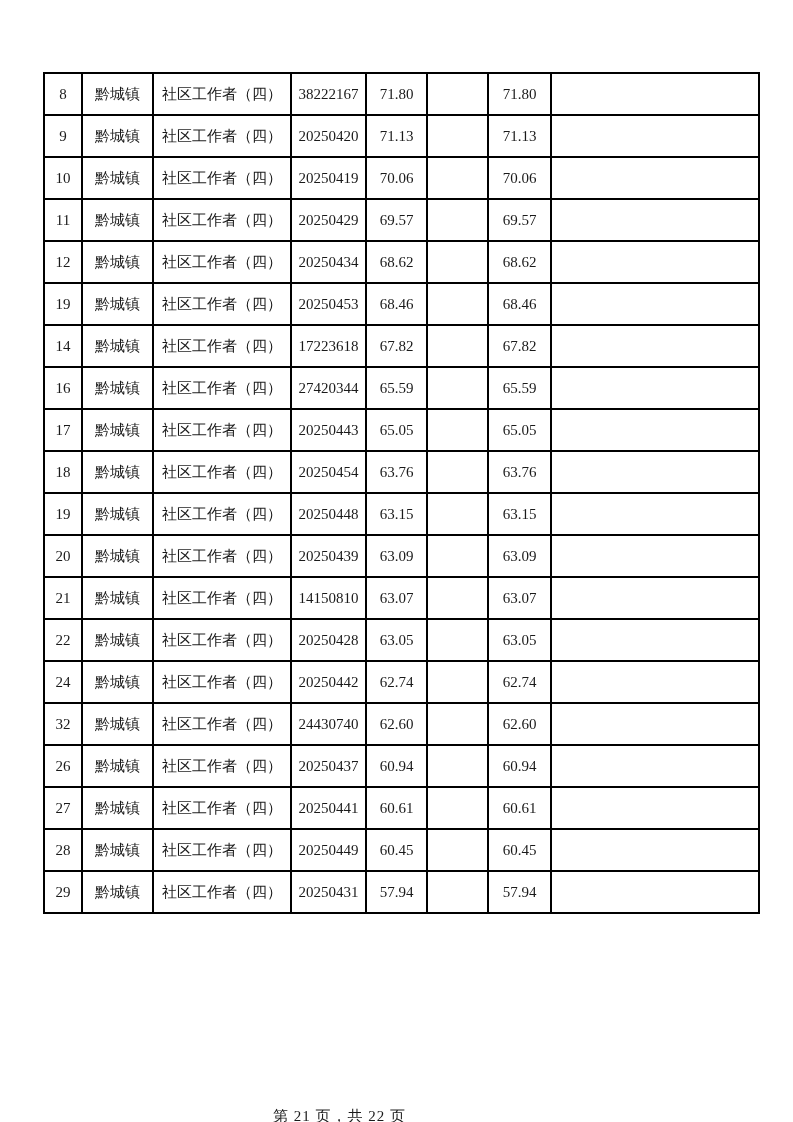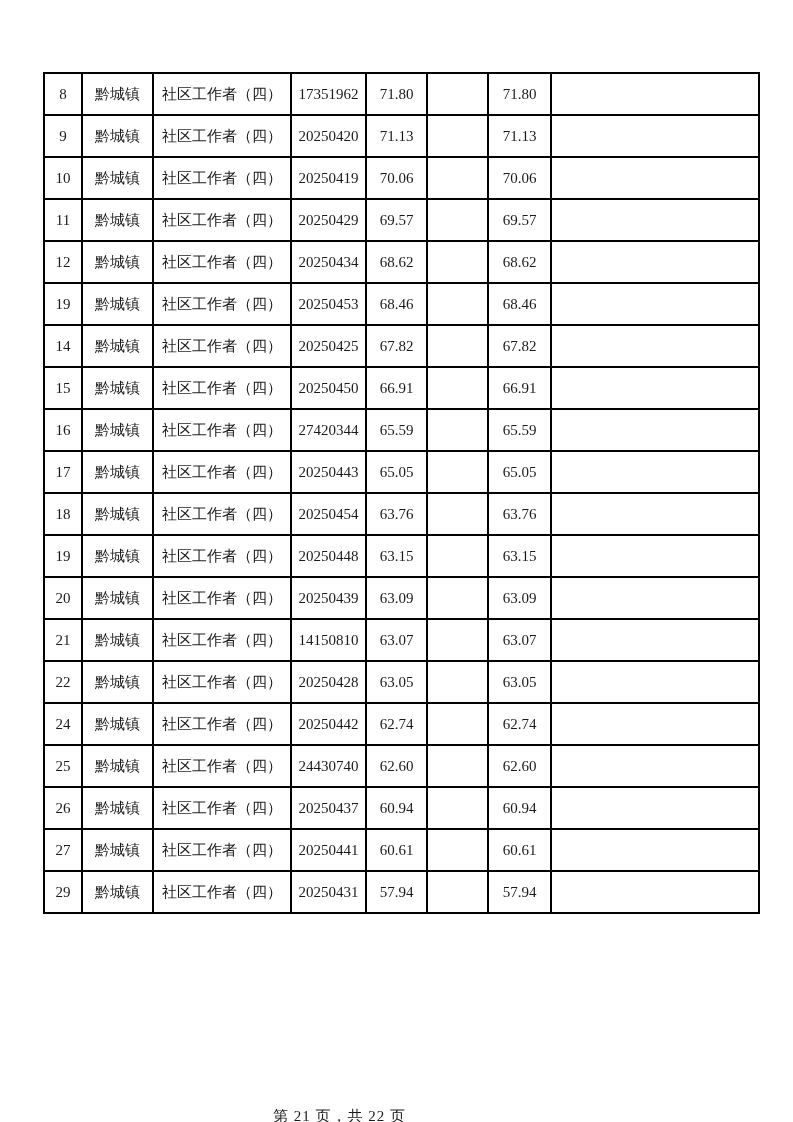--- a/index.html
+++ b/index.html
@@ -71,21 +71,21 @@
       <col class="c-score">
       <col class="c-bonus">
       <col class="c-total">
       <col class="c-remark">
     </colgroup>
     <tbody>
         <tr>
           <td>8</td>
           <td>黔城镇</td>
           <td>社区工作者（四）</td>
-          <td>17351962</td>
+          <td>38222167</td>
           <td>71.80</td>
           <td></td>
           <td>71.80</td>
           <td></td>
         </tr>
         <tr>
           <td>9</td>
           <td>黔城镇</td>
           <td>社区工作者（四）</td>
           <td>20250420</td>
@@ -131,34 +131,24 @@
           <td>20250453</td>
           <td>68.46</td>
           <td></td>
           <td>68.46</td>
           <td></td>
         </tr>
         <tr>
           <td>14</td>
           <td>黔城镇</td>
           <td>社区工作者（四）</td>
-          <td>20250425</td>
+          <td>17223618</td>
           <td>67.82</td>
           <td></td>
           <td>67.82</td>
-          <td></td>
-        </tr>
-        <tr>
-          <td>15</td>
-          <td>黔城镇</td>
-          <td>社区工作者（四）</td>
-          <td>20250450</td>
-          <td>66.91</td>
-          <td></td>
-          <td>66.91</td>
           <td></td>
         </tr>
         <tr>
           <td>16</td>
           <td>黔城镇</td>
           <td>社区工作者（四）</td>
           <td>27420344</td>
           <td>65.59</td>
           <td></td>
           <td>65.59</td>
@@ -228,21 +218,21 @@
           <td>24</td>
           <td>黔城镇</td>
           <td>社区工作者（四）</td>
           <td>20250442</td>
           <td>62.74</td>
           <td></td>
           <td>62.74</td>
           <td></td>
         </tr>
         <tr>
-          <td>25</td>
+          <td>32</td>
           <td>黔城镇</td>
           <td>社区工作者（四）</td>
           <td>24430740</td>
           <td>62.60</td>
           <td></td>
           <td>62.60</td>
           <td></td>
         </tr>
         <tr>
           <td>26</td>
@@ -258,20 +248,30 @@
           <td>27</td>
           <td>黔城镇</td>
           <td>社区工作者（四）</td>
           <td>20250441</td>
           <td>60.61</td>
           <td></td>
           <td>60.61</td>
           <td></td>
         </tr>
         <tr>
+          <td>28</td>
+          <td>黔城镇</td>
+          <td>社区工作者（四）</td>
+          <td>20250449</td>
+          <td>60.45</td>
+          <td></td>
+          <td>60.45</td>
+          <td></td>
+        </tr>
+        <tr>
           <td>29</td>
           <td>黔城镇</td>
           <td>社区工作者（四）</td>
           <td>20250431</td>
           <td>57.94</td>
           <td></td>
           <td>57.94</td>
           <td></td>
         </tr>
       </tbody>

